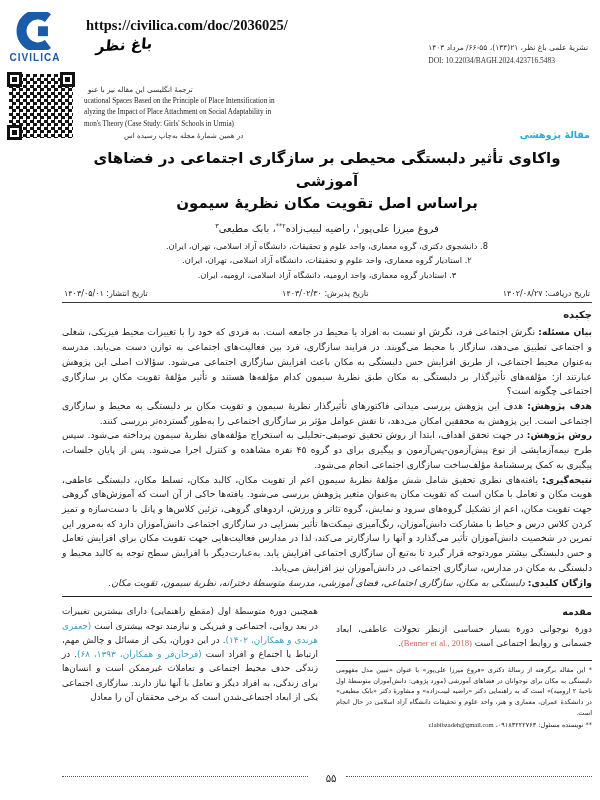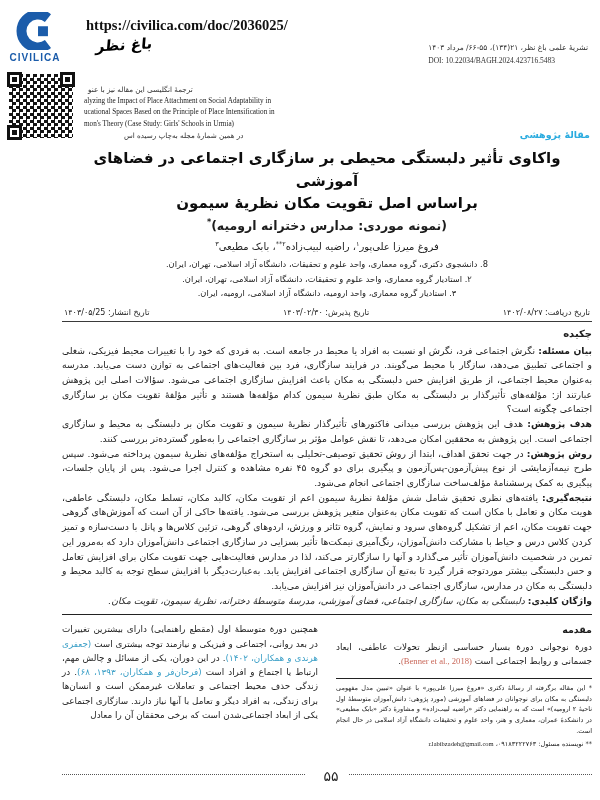--- a/index.html
+++ b/index.html
@@ -57,21 +57,21 @@
   .footnote{margin-top:9px;font-size:6.5px;line-height:1.65;text-align:justify;color:#222;}
   .fn-rule{border-top:1px solid #222;margin-bottom:4px;}
   .fn-text{margin:0;}
   .fn-line{margin:2px 0 0 0;}
   .ltr{direction:ltr;unicode-bidi:embed;font-family:"Liberation Serif",serif;}
 
   
   .footer{position:absolute;left:62px;right:8px;bottom:16px;}
   .pageline{display:flex;align-items:center;gap:10px;direction:rtl;}
   .dots{flex:1;border-bottom:1.5px dotted #555;transform:translateY(-2px);}
-  .pno{font-size:14px;color:#222;margin-left:8px;}
+  .pno{font-size:10px;color:#222;margin-left:8px;}
   .fjournal{text-align:center;direction:rtl;font-size:7.4px;color:#8d6257;margin-top:6px;}
 </style>
 </head>
 <body>
 
 <div class="page">
 
   <div class="civ">
     <svg width="44" height="38" viewBox="0 0 100 88">
       <path d="M80 14 A38 38 0 1 0 80 74" fill="none" stroke="#1b5caa" stroke-width="23"></path>
@@ -89,53 +89,50 @@
   <div class="url">https://civilica.com/doc/2036025/</div>
   <div class="bagh">باغ نظر</div>
 
   <div class="jinfo">
     <div>نشریۀ علمی باغ نظر، ۲۱(۱۳۴)، ۵۵-۶۶/ مرداد ۱۴۰۳</div>
     <div class="doi">DOI: 10.22034/BAGH.2024.423716.5483</div>
   </div>
 
   <div class="trans">
     <div class="fa">ترجمۀ انگلیسی این مقاله نیز با عنو</div>
+    <div class="en">ucational Spaces Based on the Principle of Place Intensification in</div>
     <div class="en">alyzing the Impact of Place Attachment on Social Adaptability in</div>
-    <div class="en">ucational Spaces Based on the Principle of Place Intensification in</div>
     <div class="en">mon's Theory (Case Study: Girls' Schools in Urmia)</div>
     <div class="fa fa2">در همین شمارۀ مجله به‌چاپ رسیده اس</div>
   </div>
 
   <div class="atype">مقالۀ پژوهشی</div>
 
   <div class="content">
 
     <h1 class="title">
       <span>واکاوی تأثیر دلبستگی محیطی بر سازگاری اجتماعی در فضاهای آموزشی</span><br>
       <span>براساس اصل تقویت مکان نظریۀ سیمون</span>
     </h1>
 
-    <div class="subtitle">
-      <span>(نمونه موردی: مدارس دخترانه ارومیه)</span><sup>*</sup>
-    </div>
 
     <div class="authors">
       <span>فروغ میرزا علی‌پور</span><sup>۱</sup><span>، </span><span>راضیه لبیب‌زاده</span><sup>۲**</sup><span>، </span><span>بابک مطیعی</span><sup>۳</sup>
     </div>
 
     <div class="affils">
       <div>8. دانشجوی دکتری، گروه معماری، واحد علوم و تحقیقات، دانشگاه آزاد اسلامی، تهران، ایران.</div>
       <div>۲. استادیار گروه معماری، واحد علوم و تحقیقات، دانشگاه آزاد اسلامی، تهران، ایران.</div>
       <div>۳. استادیار گروه معماری، واحد ارومیه، دانشگاه آزاد اسلامی، ارومیه، ایران.</div>
     </div>
 
     <div class="dates">
       <span><span>تاریخ دریافت:</span> <span>۱۴۰۲/۰۸/۲۷</span></span>
       <span><span>تاریخ پذیرش:</span> <span>۱۴۰۳/۰۲/۳۰</span></span>
-      <span><span>تاریخ انتشار:</span> <span>۱۴۰۳/۰۵/25</span></span>
+      <span><span>تاریخ انتشار:</span> <span>۱۴۰۳/۰۵/۰۱</span></span>
     </div>
 
     <hr class="rule">
 
     <div class="abstract">
       <div class="abs-head">چکیده</div>
       <p><b>بیان مسئله:</b> <span>نگرش اجتماعی فرد، نگرش او نسبت به افراد یا محیط در جامعه است. به فردی که خود را با تغییرات محیط فیزیکی، شغلی و اجتماعی تطبیق می‌دهد، سازگار با محیط می‌گویند. در فرایند سازگاری، فرد بین فعالیت‌های اجتماعی به توازن دست می‌یابد. مدرسه به‌عنوان محیط اجتماعی، از طریق افزایش حس دلبستگی به مکان باعث افزایش سازگاری اجتماعی می‌شود. سؤالات اصلی این پژوهش عبارتند از: مؤلفه‌های تأثیرگذار بر دلبستگی به مکان طبق نظریۀ سیمون کدام مؤلفه‌ها هستند و تأثیر مؤلفۀ تقویت مکان بر سازگاری اجتماعی چگونه است؟</span></p>
       <p><b>هدف پژوهش:</b> <span>هدف این پژوهش بررسی میدانی فاکتورهای تأثیرگذار نظریۀ سیمون و تقویت مکان بر دلبستگی به محیط و سازگاری اجتماعی است. این پژوهش به محققین امکان می‌دهد، تا نقش عوامل مؤثر بر سازگاری اجتماعی را به‌طور گسترده‌تر بررسی کنند.</span></p>
       <p><b>روش پژوهش:</b> <span>در جهت تحقق اهداف، ابتدا از روش تحقیق توصیفی-تحلیلی به استخراج مؤلفه‌های نظریۀ سیمون پرداخته می‌شود. سپس طرح نیمه‌آزمایشی از نوع پیش‌آزمون-پس‌آزمون و پیگیری برای دو گروه ۴۵ نفره مشاهده و کنترل اجرا می‌شود. پس از پایان جلسات، پیگیری به کمک پرسشنامۀ مؤلف‌ساخت سازگاری اجتماعی انجام می‌شود.</span></p>
       <p><b>نتیجه‌گیری:</b> <span>یافته‌های نظری تحقیق شامل شش مؤلفۀ نظریۀ سیمون اعم از تقویت مکان، کالبد مکان، تسلط مکان، دلبستگی عاطفی، هویت مکان و تعامل با مکان است که تقویت مکان به‌عنوان متغیر پژوهش بررسی می‌شود. یافته‌ها حاکی از آن است که آموزش‌های گروهی جهت تقویت مکان، اعم از تشکیل گروه‌های سرود و نمایش، گروه تئاتر و ورزش، اردوهای گروهی، تزئین کلاس‌ها و پانل با دست‌سازه و تمیز کردن کلاس درس و حیاط با مشارکت دانش‌آموزان، رنگ‌آمیزی نیمکت‌ها تأثیر بسزایی در سازگاری اجتماعی دانش‌آموزان دارد که به‌مرور این تمرین در شخصیت دانش‌آموزان تأثیر می‌گذارد و آنها را سازگارتر می‌کند، لذا در مدارس فعالیت‌هایی جهت تقویت مکان برای افزایش تعامل و حس دلبستگی بیشتر موردتوجه قرار گیرد تا به‌تبع آن سازگاری اجتماعی افزایش یابد. به‌عبارت‌دیگر با افزایش سطح توجه به کالبد محیط و دلبستگی به مکان در مدارس، سازگاری اجتماعی در دانش‌آموزان نیز افزایش می‌یابد.</span></p>

